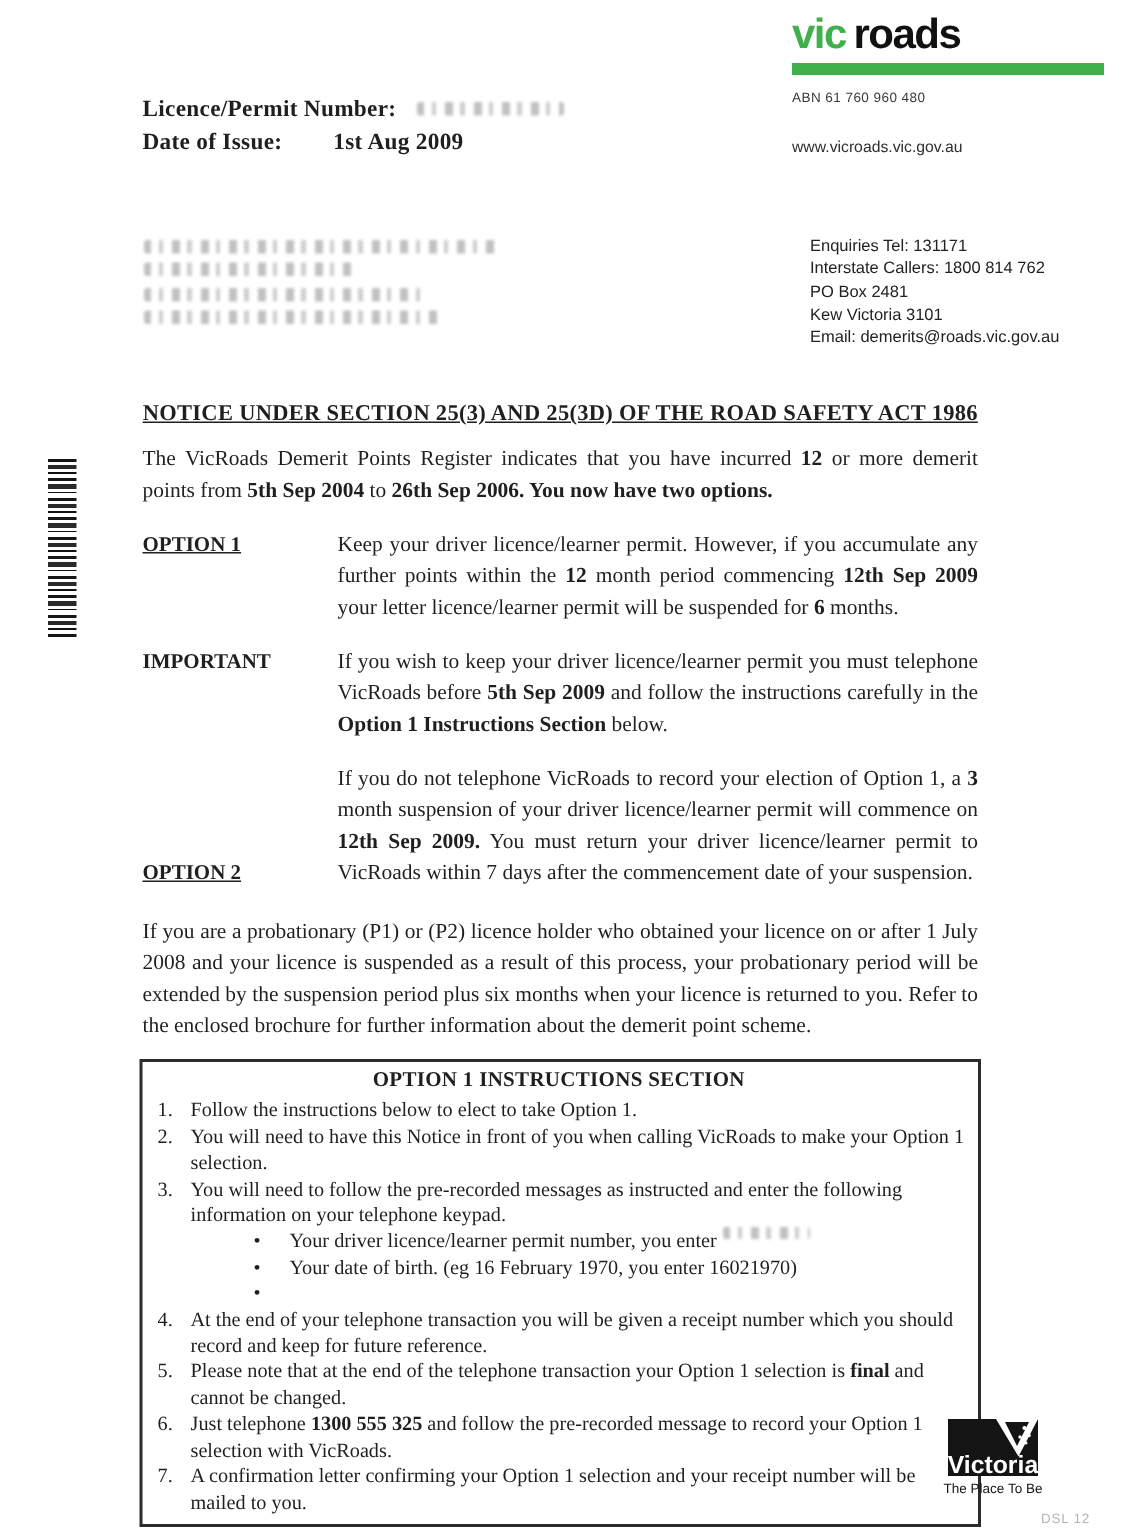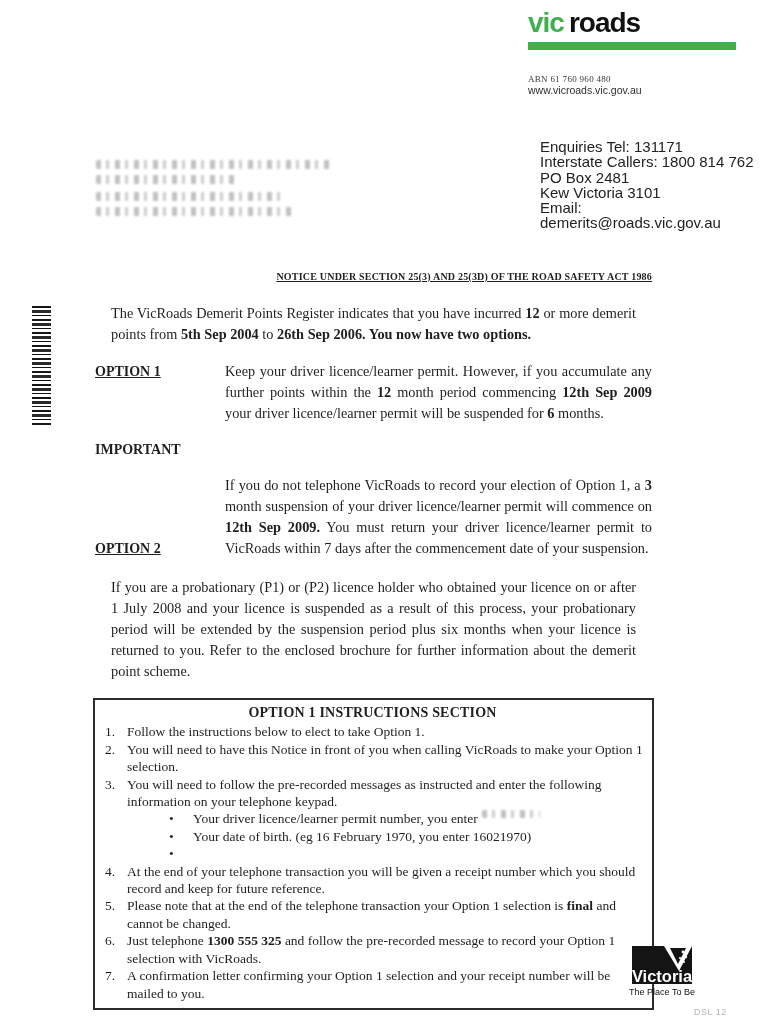--- a/index.html
+++ b/index.html
@@ -11,37 +11,37 @@
   
   .hdr-left{position:absolute;left:95px;top:62px;font-weight:bold;font-size:15.5px;line-height:22px;letter-spacing:.2px;}
   .hdr-row .val{margin-left:14px;font-weight:bold;}
   .hdr-row .val-date{margin-left:34px;}
   
   .brand{position:absolute;left:528px;top:8px;width:210px;font-family:"Liberation Sans",sans-serif;}
   .logo{font-size:28px;font-weight:bold;letter-spacing:-1px;line-height:30px;}
   .logo .vic{color:#3fb04c;margin-right:5px;}
   .logo .roads{color:#111;}
   .green-bar{height:8px;background:#3fb04c;margin-top:4px;width:208px;}
-  .abn{font-size:9px;color:#3a3a3a;margin-top:24px;letter-spacing:.3px;font-family:Liberation Serif, serif;}
-  .website{font-size:10.5px;color:#2e2e2e;margin-top:0;}
-  .contact{position:absolute;left:540px;top:139px;font-family:"Liberation Sans",sans-serif;font-size:15px;line-height:15.3px;color:#222;}
+  .abn{font-size:9px;color:#3a3a3a;margin-top:10px;letter-spacing:.3px;}
+  .website{font-size:10.5px;color:#2e2e2e;margin-top:22px;}
+  .contact{position:absolute;left:540px;top:157px;font-family:"Liberation Sans",sans-serif;font-size:11px;line-height:15.3px;color:#222;}
   
   .smudge{display:inline-block;height:9px;border-radius:2px;
     background:repeating-linear-gradient(90deg,#8f8f8f 0 5px,rgba(0,0,0,0) 5px 10px,#a5a5a5 10px 13px,rgba(0,0,0,0) 13px 19px);
     filter:blur(1.1px);opacity:.55;vertical-align:baseline;}
   .addr{position:absolute;left:96px;top:160px;}
   .addr .smudge{display:block;margin-bottom:6px;}
   
   .barcode{position:absolute;left:32px;top:306px;width:19px;height:119px;
     background:repeating-linear-gradient(180deg,#161616 0 2px,#fff 2px 4px,#2a2a2a 4px 7px,#fff 7px 9px,#111 9px 10px,#fff 10px 13px);}
   
   .main{position:absolute;left:95px;top:266px;width:557px;font-size:14.3px;line-height:21px;}
-  .notice-heading{text-align:right;font-weight:bold;font-size:10px;margin:0 0 9px 0;}
+  .notice-heading{text-align:center;font-weight:bold;font-size:15px;margin:0 0 9px 0;}
   .notice-heading span{text-decoration:underline;letter-spacing:.2px;}
-  .para{text-align:justify;margin:16px;}
+  .para{text-align:justify;margin:0;}
   .dl{display:flex;margin-top:15px;}
   .dt{flex:0 0 130px;font-weight:bold;font-size:14px;}
   .dt.u{text-decoration:underline;}
   .dd{flex:1;text-align:justify;}
   .gap-imp{}
   .gap-o2{margin-top:15px;align-items:flex-end;}
   .prob{margin-top:18px;}
   
   .box{border:2px solid #2c2c2c;margin-top:11px;margin-left:-2px;width:561px;
     padding:4px 8px 6px 6px;box-sizing:border-box;font-size:13.5px;line-height:17.4px;}
@@ -57,20 +57,28 @@
   .vic-logo{position:absolute;left:626px;top:946px;}
   .footer-code{position:absolute;left:694px;top:1007px;font-family:"Liberation Sans",sans-serif;
     font-size:9px;color:#b5b5b5;letter-spacing:.5px;filter:blur(.4px);}
   b{font-weight:bold;}
 </style>
 </head>
 <body>
 
 <div class="page">
 
+  <div class="hdr-left">
+    <div class="hdr-row">
+      <span>Licence/Permit Number:</span><span class="smudge smudge-lic val"></span>
+    </div>
+    <div class="hdr-row">
+      <span>Date of Issue:</span><span class="val val-date">1st Aug 2009</span>
+    </div>
+  </div>
 
   <div class="brand">
     <div class="logo">
       <span class="vic">vic</span><span class="roads">roads</span>
     </div>
     <div class="green-bar"></div>
     <div class="abn">ABN 61 760 960 480</div>
     <div class="website">www.vicroads.vic.gov.au</div>
   </div>
 
@@ -91,25 +99,26 @@
 
   <div class="barcode"></div>
 
   <div class="main">
     <p class="notice-heading"><span>NOTICE UNDER SECTION 25(3) AND 25(3D) OF THE ROAD SAFETY ACT 1986</span></p>
 
     <p class="para"><span>The VicRoads Demerit Points Register indicates that you have incurred </span><b>12</b><span> or more demerit points from </span><b>5th Sep 2004</b><span> to </span><b>26th Sep 2006. You now have two options.</b></p>
 
     <div class="dl">
       <div class="dt u">OPTION 1</div>
-      <div class="dd"><span>Keep your driver licence/learner permit. However, if you accumulate any further points within the </span><b>12</b><span> month period commencing </span><b>12th Sep 2009</b><span> your driver licence/learner permit will be suspended for </span><b>6</b><span> months.</span></div>
+      <div class="dd"><span>Keep your driver licence/learner permit. However, if you accumulate any further points within the </span><b>12</b><span> month period commencing </span><b>12th Sep 2009</b><span> your letter licence/learner permit will be suspended for </span><b>6</b><span> months.</span></div>
     </div>
 
     <div class="dl gap-imp">
       <div class="dt">IMPORTANT</div>
+      <div class="dd"><span>If you wish to keep your driver licence/learner permit you must telephone VicRoads before </span><b>5th Sep 2009</b><span> and follow the instructions carefully in the </span><b>Option 1 Instructions Section</b><span> below.</span></div>
     </div>
 
     <div class="dl gap-o2">
       <div class="dt u">OPTION 2</div>
       <div class="dd">
         <div style="text-align:justify"><span>If you do not telephone VicRoads to record your election of Option 1, a </span><b>3</b><span> month suspension of your driver licence/learner permit will commence on </span><b>12th Sep 2009.</b><span> You must return your driver licence/learner permit to VicRoads within 7 days after the commencement date of your suspension.</span></div>
       </div>
     </div>
 
     <p class="para prob"><span>If you are a probationary (P1) or (P2) licence holder who obtained your licence on or after 1 July 2008 and your licence is suspended as a result of this process, your probationary period will be extended by the suspension period plus six months when your licence is returned to you. Refer to the enclosed brochure for further information about the demerit point scheme.</span></p>

